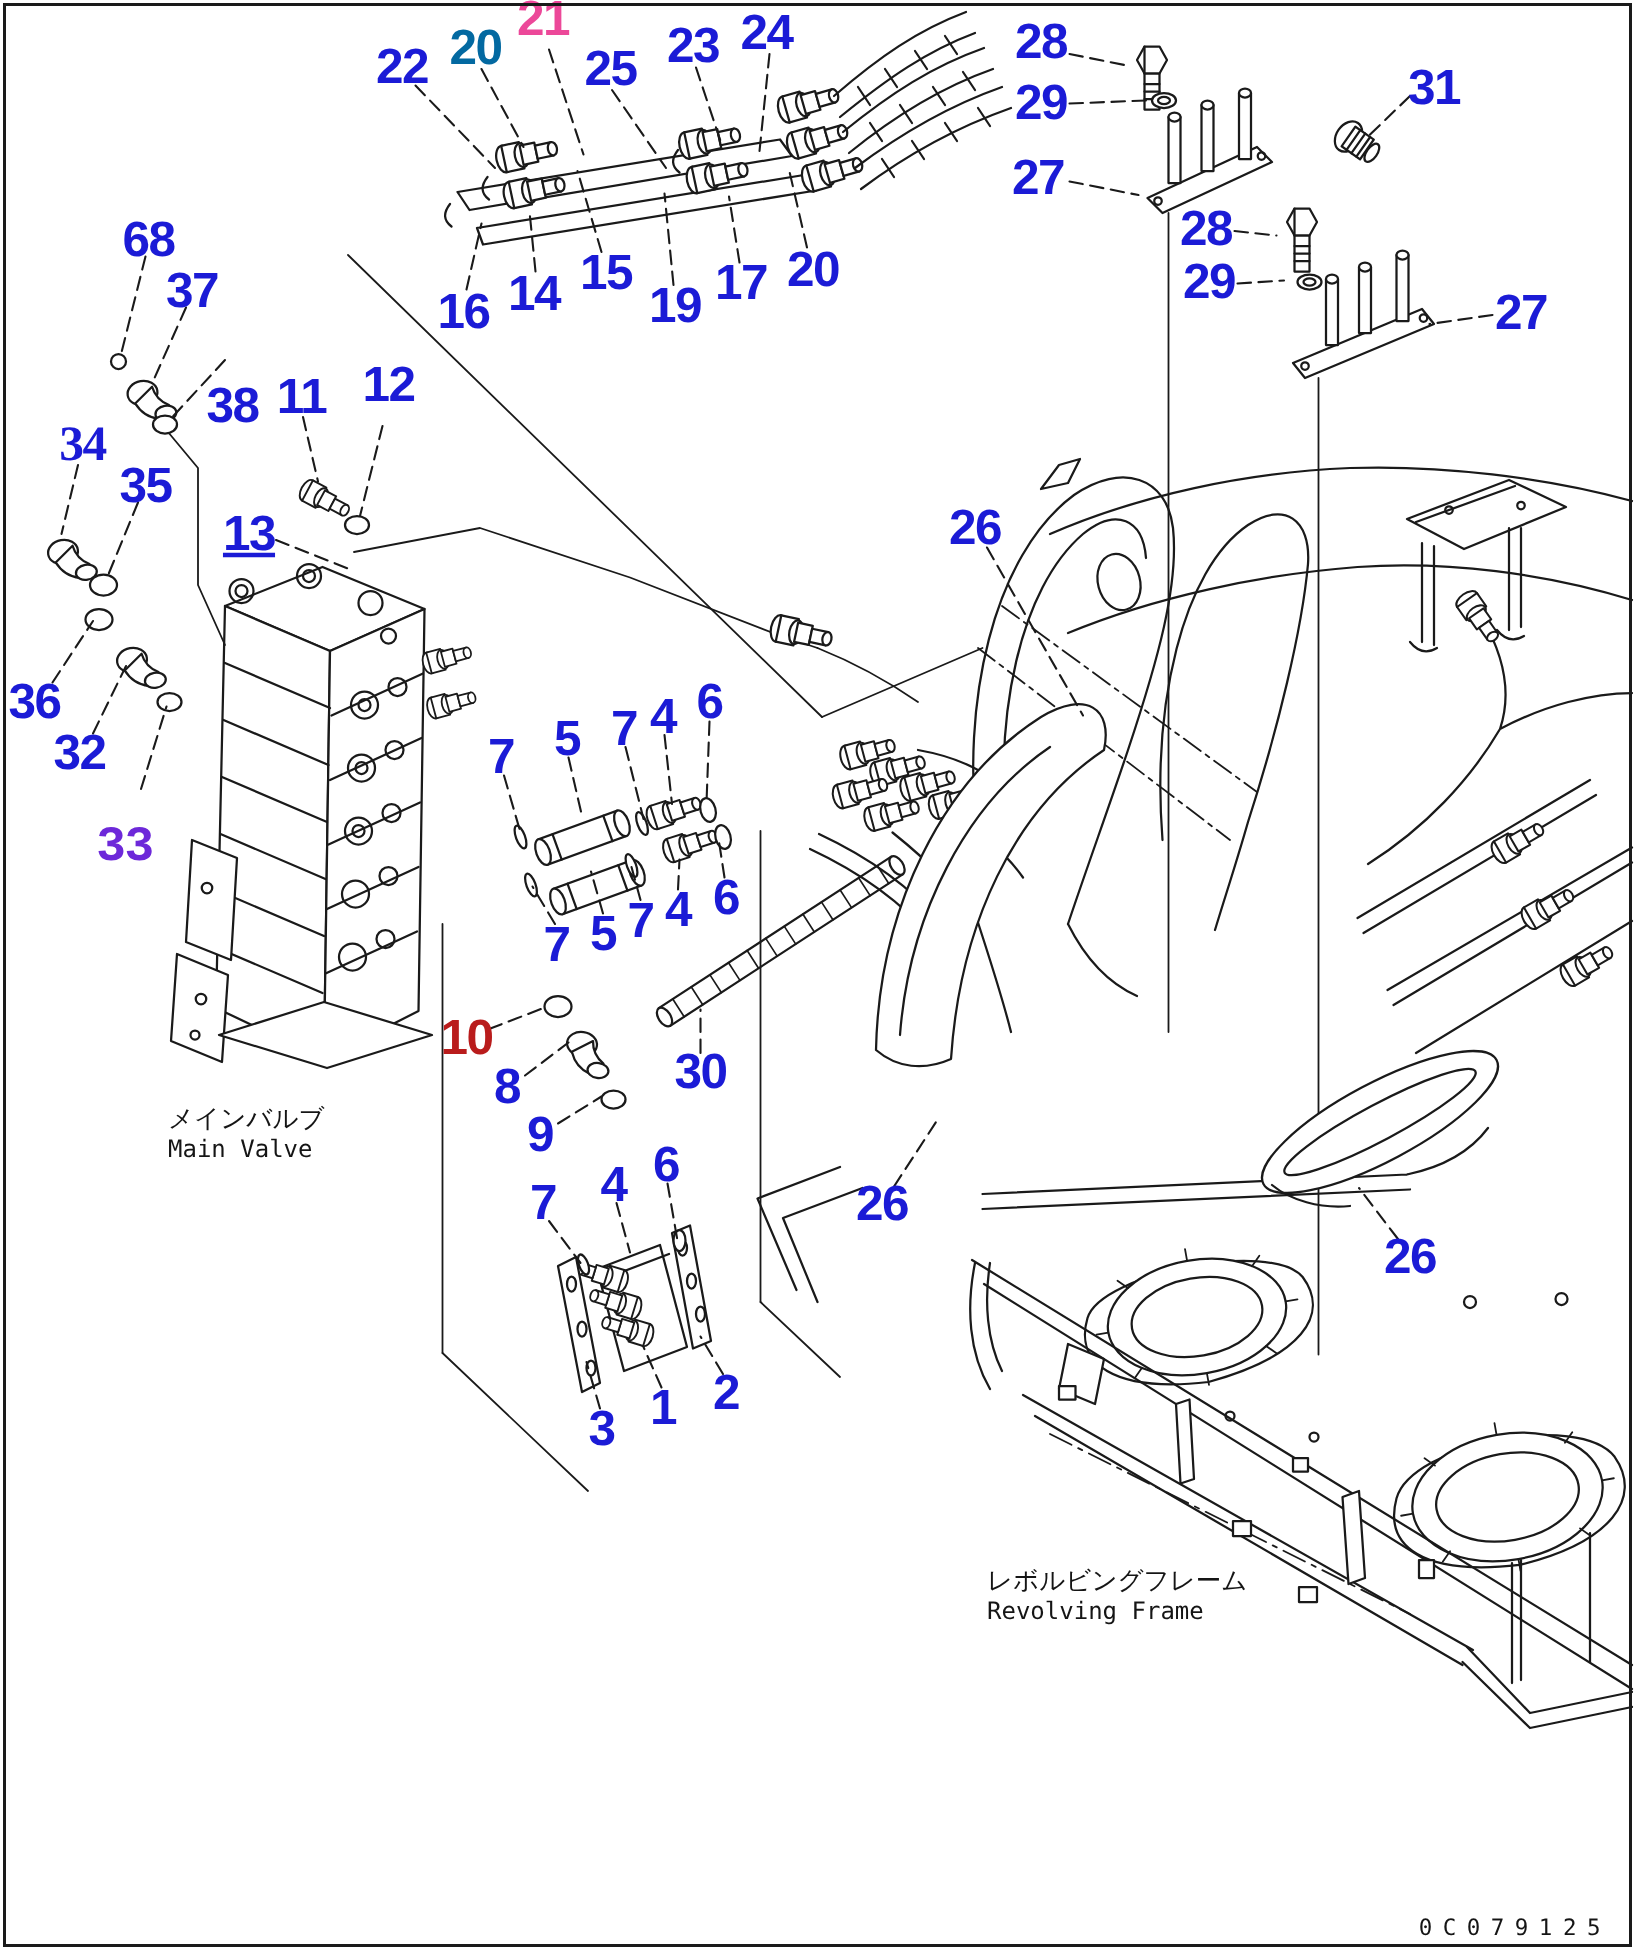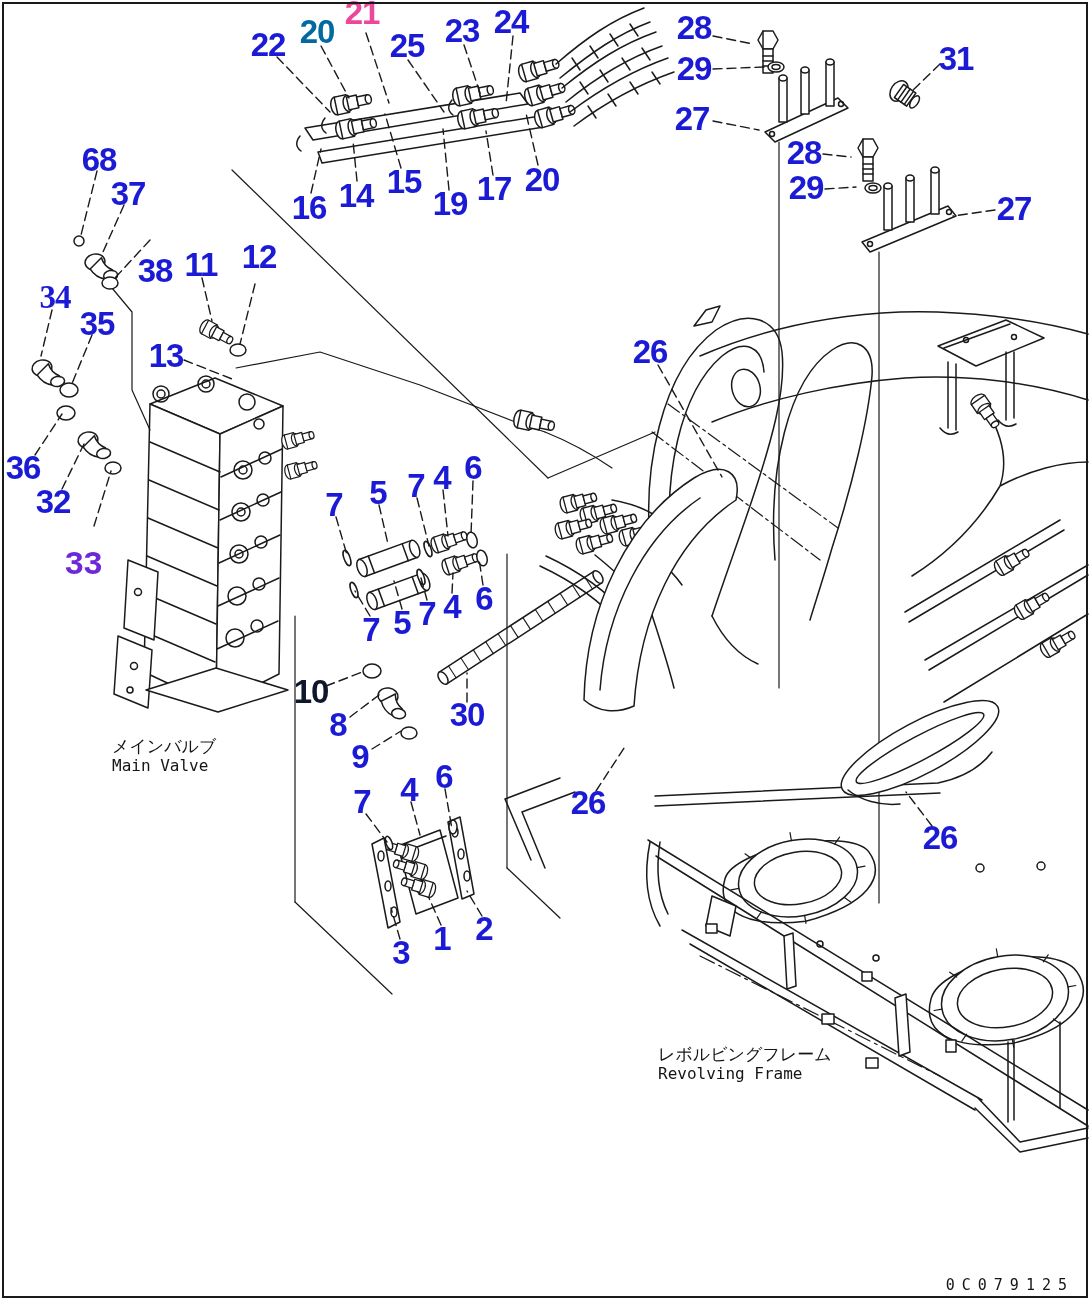--- a/index.html
+++ b/index.html
@@ -382,36 +382,36 @@
       <span class="callout" style="left: 450px; top: 203px; color: rgb(27, 27, 214);">19</span>
       <span class="callout" style="left: 494px; top: 188px; color: rgb(27, 27, 214);">17</span>
       <span class="callout" style="left: 542px; top: 179px; color: rgb(27, 27, 214);">20</span>
       <span class="callout" style="left: 99px; top: 159px; color: rgb(27, 27, 214);">68</span>
       <span class="callout" style="left: 128px; top: 193px; color: rgb(27, 27, 214);">37</span>
       <span class="callout" style="left: 155px; top: 228px; color: rgb(27, 27, 214); margin-top: 42px;">38</span>
       <span class="callout" style="left: 201px; top: 264px; color: rgb(27, 27, 214);">11</span>
       <span class="callout" style="left: 259px; top: 256px; color: rgb(27, 27, 214);">12</span>
       <span class="callout" style="left: 55px; top: 297px; color: rgb(27, 27, 214); font-family: Liberation Serif, serif;">34</span>
       <span class="callout" style="left: 97px; top: 323px; color: rgb(27, 27, 214);">35</span>
-      <span class="callout" style="left: 166px; top: 355px; color: rgb(27, 27, 214);">13</span>
+      <span class="callout" style="left: 166px; top: 355px; color: rgb(27, 27, 214); text-decoration: underline;">13</span>
       <span class="callout" style="left: 23px; top: 467px; color: rgb(27, 27, 214);">36</span>
       <span class="callout" style="left: 53px; top: 501px; color: rgb(27, 27, 214);">32</span>
       <span class="callout" style="left: 83px; top: 565px; color: #6d28d9; font-family: Liberation Mono, monospace;">33</span>
       <span class="callout" style="left: 650px; top: 351px; color: rgb(27, 27, 214);">26</span>
       <span class="callout" style="left: 334px; top: 504px; color: rgb(27, 27, 214);">7</span>
       <span class="callout" style="left: 378px; top: 492px; color: rgb(27, 27, 214);">5</span>
       <span class="callout" style="left: 416px; top: 485px; color: rgb(27, 27, 214);">7</span>
       <span class="callout" style="left: 442px; top: 477px; color: rgb(27, 27, 214);">4</span>
       <span class="callout" style="left: 473px; top: 467px; color: rgb(27, 27, 214);">6</span>
       <span class="callout" style="left: 371px; top: 629px; color: rgb(27, 27, 214);">7</span>
       <span class="callout" style="left: 402px; top: 622px; color: rgb(27, 27, 214);">5</span>
       <span class="callout" style="left: 427px; top: 613px; color: rgb(27, 27, 214);">7</span>
       <span class="callout" style="left: 452px; top: 606px; color: rgb(27, 27, 214);">4</span>
       <span class="callout" style="left: 484px; top: 598px; color: rgb(27, 27, 214);">6</span>
-      <span class="callout" style="left: 311px; top: 691px; color: #0f172a;">10</span>
+      <span class="callout" style="left: 311px; top: 691px; color: #b91c1c;">10</span>
       <span class="callout" style="left: 338px; top: 724px; color: rgb(27, 27, 214);">8</span>
       <span class="callout" style="left: 360px; top: 756px; color: rgb(27, 27, 214);">9</span>
       <span class="callout" style="left: 467px; top: 714px; color: rgb(27, 27, 214);">30</span>
       <span class="callout" style="left: 362px; top: 801px; color: rgb(27, 27, 214);">7</span>
       <span class="callout" style="left: 409px; top: 789px; color: rgb(27, 27, 214);">4</span>
       <span class="callout" style="left: 444px; top: 776px; color: rgb(27, 27, 214);">6</span>
       <span class="callout" style="left: 401px; top: 952px; color: rgb(27, 27, 214);">3</span>
       <span class="callout" style="left: 442px; top: 938px; color: rgb(27, 27, 214);">1</span>
       <span class="callout" style="left: 484px; top: 928px; color: rgb(27, 27, 214);">2</span>
       <span class="callout" style="left: 588px; top: 802px; color: rgb(27, 27, 214);">26</span>

